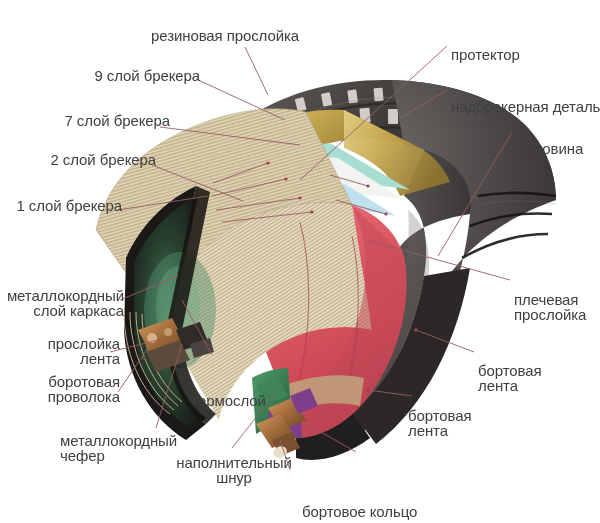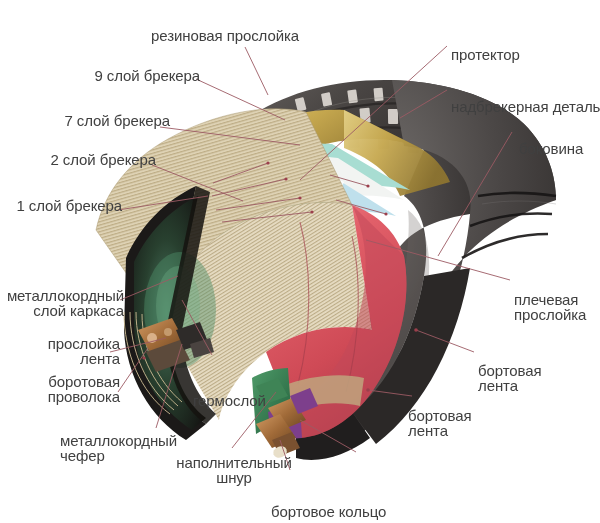--- a/index.html
+++ b/index.html
@@ -354,21 +354,21 @@
 проволока</div>
 
   <div class="label l" style="left:60px;top:413px;width:140px;">металлокордный
 чефер</div>
 
   <div class="label l" style="left:193px;top:373px;width:110px;">гермослой</div>
 
   <div class="label c" style="left:160px;top:455px;width:148px;">наполнительный
 шнур</div>
 
-  <div class="label l" style="left:271px;top:484px;width:140px;">бортовое кольцо</div>
+  <div class="label l" style="left:302px;top:484px;width:140px;">бортовое кольцо</div>
 
 
   <div class="label l" style="left:478px;top:343px;width:90px;">бортовая
 лента</div>
 
   <div class="label l" style="left:408px;top:388px;width:90px;">бортовая
 лента</div>
 
 </div>
 

